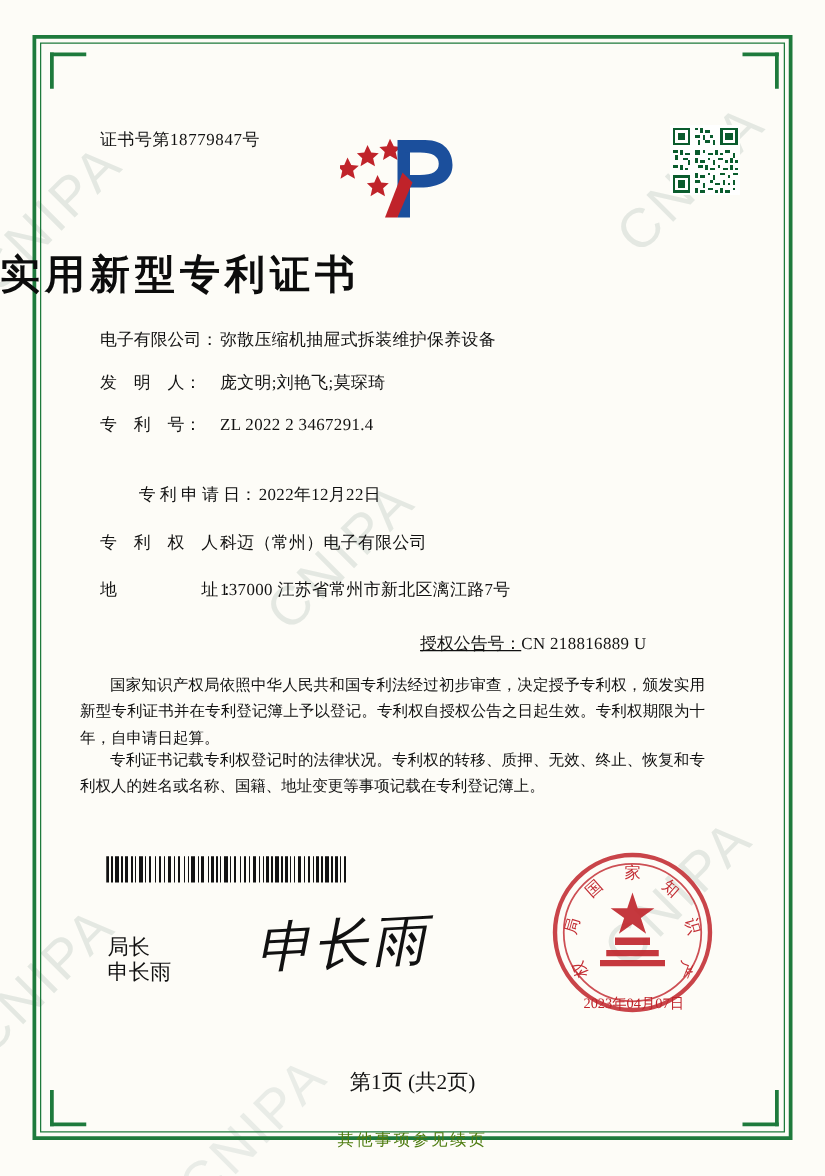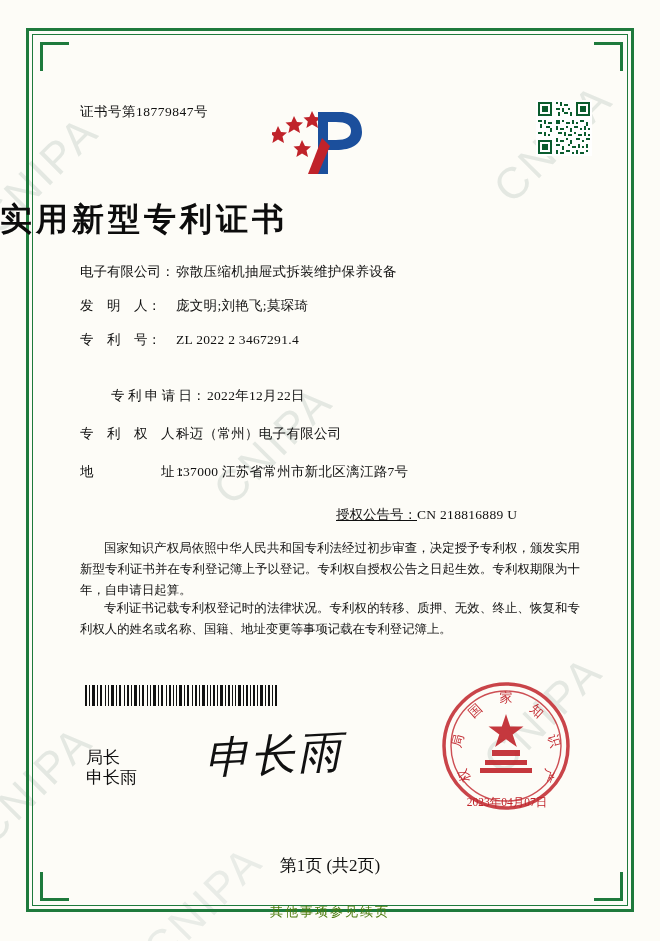--- a/index.html
+++ b/index.html
@@ -141,21 +141,21 @@
   .f4 { top: 387px; margin-left: 31px; }
   .f5 { top: 425px; }
   .f6 { top: 463px; }
   .f7 { top: 506px; }
   .f7b{ top: 506px; left: 336px; }
   .f7b .lbl { width: auto; text-decoration: underline; }
 
   
   .para {
     position: absolute;
-    left: 80px;
+    left: 64px;
     width: 500px;
     font-size: 12.4px;
     line-height: 21px;
     color: #111;
     text-align: justify;
     text-indent: 24px;
   }
   .p1 { top: 538px; }
   .p2 { top: 598px; }
 

